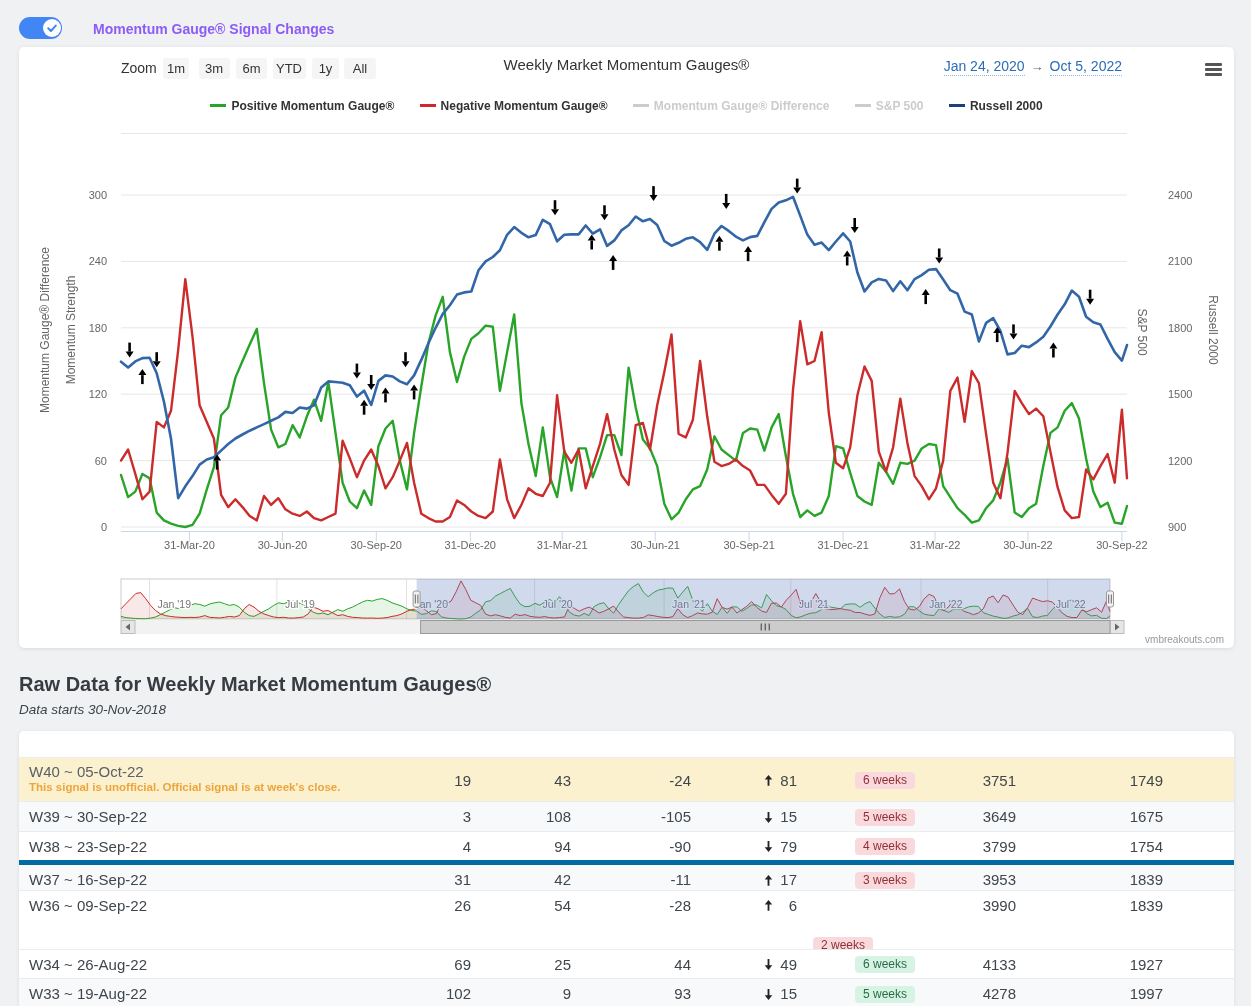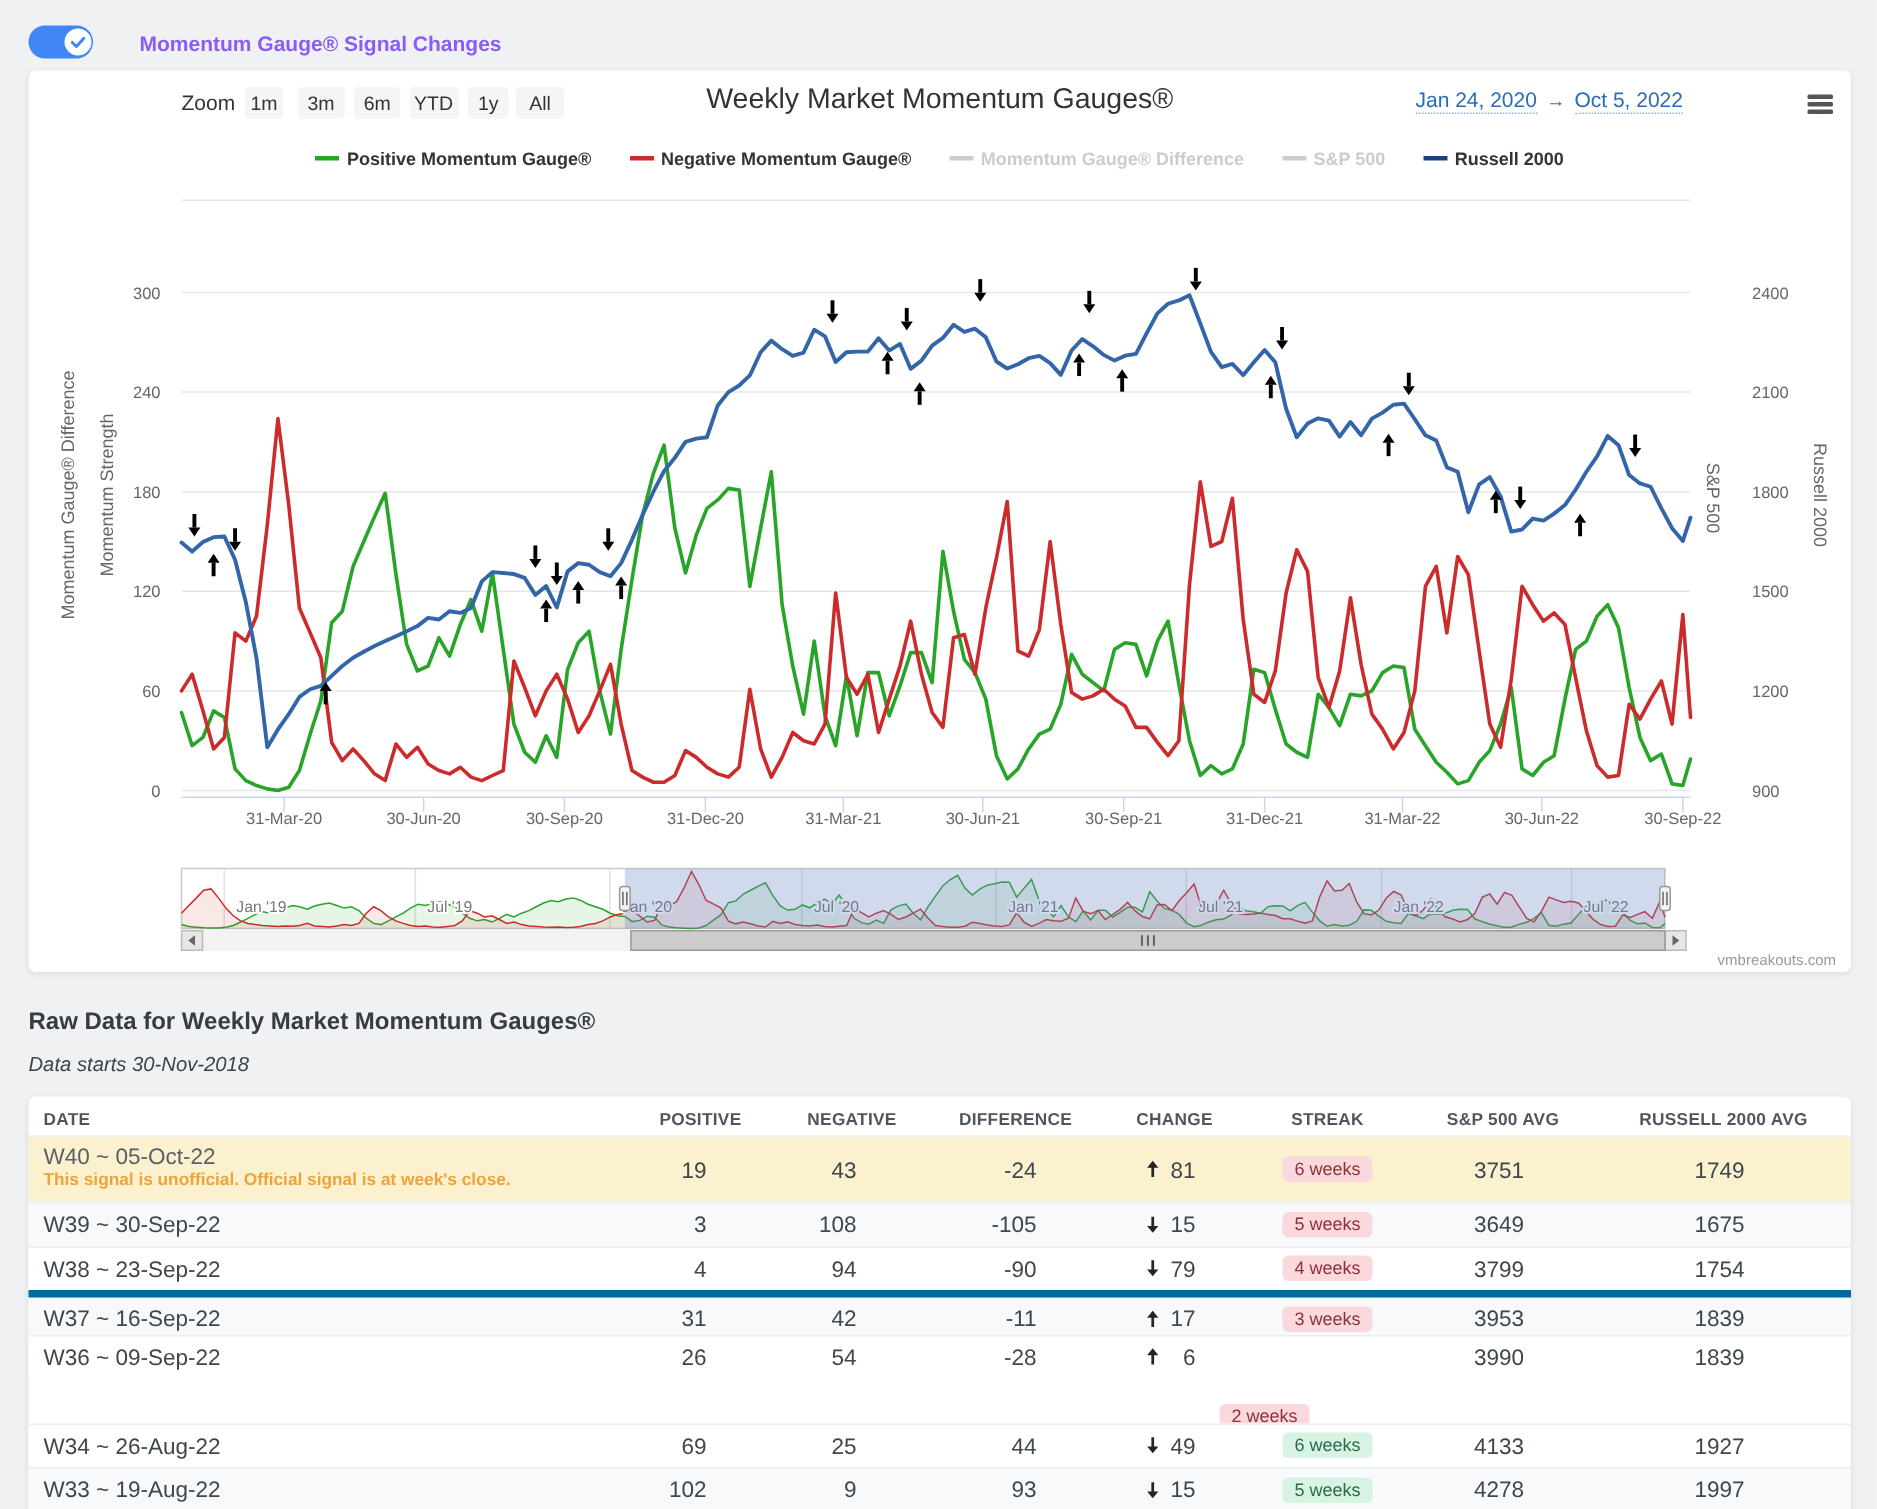--- a/index.html
+++ b/index.html
@@ -5,31 +5,31 @@
 * { margin:0; padding:0; box-sizing:border-box; }
 html,body { width:1251px; height:1006px; background:#f0f1f3; font-family:"Liberation Sans",sans-serif; overflow:hidden; }
 #toggle-row { position:absolute; left:19px; top:17px; height:22px; }
 #toggle { position:absolute; left:0; top:0; width:43px; height:22px; background:#4285f4; border-radius:11px; }
 #knob { position:absolute; left:24px; top:2px; width:18px; height:18px; background:#fff; border-radius:50%; }
 #toggle-label { position:absolute; left:37px; top:4px; font-size:14px; font-weight:700; color:#8b5cf6; white-space:nowrap;margin-left:37px; }
 #chart-card { position:absolute; left:19px; top:47px; width:1215px; height:601px; background:#fff; border-radius:5px; box-shadow:0 1px 4px rgba(0,0,0,0.09); }
 #table-card { position:absolute; left:19px; top:731px; width:1215px; height:290px; background:#fff; border-radius:5px 5px 0 0; box-shadow:0 1px 4px rgba(0,0,0,0.09); }
 .zoomlab { position:absolute; left:102px; top:13px; font-size:14px; color:#333; }
 .zbtn { position:absolute; top:11px; height:21px; background:#f5f5f5; border-radius:3px; font-size:13px; color:#333; text-align:center; line-height:21px; }
-#ttl { position:absolute; left:0; top:9px; width:1215px; text-align:center; font-size:19px; color:#333; }
+#ttl { position:absolute; left:0; top:9px; width:1215px; text-align:center; font-size:15px; color:#333; }
 #rng { position:absolute; right:112px; top:11px; font-size:14px; color:#2b6cb8; }
 #rng .arr { color:#666; padding:0 6px; font-size:13px; }
 #rng .d { border-bottom:1px dotted #8fb4dd; padding-bottom:1px; }
 #burger { position:absolute; right:12px; top:16px; width:17px; }
 #burger div { height:3px; background:#555; border-radius:1px; margin-bottom:2px; }
 #legend { position:absolute; left:0; top:52px; width:1215px; text-align:center; font-size:12px; font-weight:700; color:#333; }
 #legend span.it { margin:0 11px; white-space:nowrap; }
 #legend .sw { display:inline-block; width:16px; height:0; border-top:3px solid; vertical-align:middle; margin-right:5px; position:relative; top:-1px; }
 #legend .dis { color:#ccc; }
-#raw-h1 { position:absolute; left:19px; top:673px; font-size:16px; font-weight:700; color:#373c42; }
+#raw-h1 { position:absolute; left:19px; top:673px; font-size:20px; font-weight:700; color:#373c42; }
 #raw-h2 { position:absolute; left:19px; top:702px; font-size:13.5px; font-style:italic; color:#3d444b; }
 
 .trow { position:absolute; left:0; width:1215px; }
 .cell { position:absolute; top:0; font-size:15px; color:#3f464c; }
 .hdr { font-size:11.5px !important; font-weight:700; color:#4f565e; letter-spacing:0.2px; }
 .num { text-align:right; }
 .ctr { text-align:center; }
 .badge { display:inline-block; font-size:12px; line-height:12px; padding:2px 8px 3px; border-radius:4px; }
 .bad-r { background:#fad9dd; color:#8f3037; }
 .bad-g { background:#d7f3e3; color:#2d6a4a; }
@@ -209,30 +209,20 @@
     <span class="it dis"><span class="sw" style="border-color:#ccc"></span>S&amp;P 500</span>
     <span class="it"><span class="sw" style="border-color:#1a4278"></span>Russell 2000</span>
   </div>
 </div>
 
 <div id="raw-h1">Raw Data for Weekly Market Momentum Gauges®</div>
 <div id="raw-h2">Data starts 30-Nov-2018</div>
 
 <div id="table-card">
 
-  <div class="trow" style="top:0;height:26px;">
-    <div class="cell hdr" style="left:10px;top:9.5px;">DATE</div>
-    <div class="cell hdr ctr" style="left:388px;width:120px;top:9.5px;">POSITIVE</div>
-    <div class="cell hdr ctr" style="left:489px;width:120px;top:9.5px;">NEGATIVE</div>
-    <div class="cell hdr ctr" style="left:598px;width:120px;top:9.5px;">DIFFERENCE</div>
-    <div class="cell hdr ctr" style="left:704px;width:120px;top:9.5px;">CHANGE</div>
-    <div class="cell hdr ctr" style="left:806px;width:120px;top:9.5px;">STREAK</div>
-    <div class="cell hdr ctr" style="left:923px;width:120px;top:9.5px;">S&amp;P 500 AVG</div>
-    <div class="cell hdr ctr" style="left:1050px;width:160px;top:9.5px;">RUSSELL 2000 AVG</div>
-  </div>
   <div class="trow" style="top:26.0px;height:44.0px;background:#fcf1ce;border-top:1px solid #e9edf0;">
 <div class="cell" style="left:10px;top:5px;color:#5a6067;">W40 ~ 05-Oct-22</div>
 <div class="cell" style="left:10px;top:23px;font-size:11.5px;font-weight:700;color:#eea43c;">This signal is unofficial. Official signal is at week's close.</div>
 <div class="cell num" style="left:372px;width:80px;top:13.5px;">19</div>
 <div class="cell num" style="left:472px;width:80px;top:13.5px;">43</div>
 <div class="cell num" style="left:592px;width:80px;top:13.5px;">-24</div>
 <div class="cell ctr" style="left:737px;width:25px;top:15.0px;"><svg width="11" height="13" viewBox="0 0 12 13">
           <path d="M5 12.2 V5.4 H1.9 L6 0.4 L10.1 5.4 H7 V12.2 Z" fill="#212529"></path>
         </svg></div>
 <div class="cell num" style="left:698px;width:80px;top:13.5px;">81</div>

